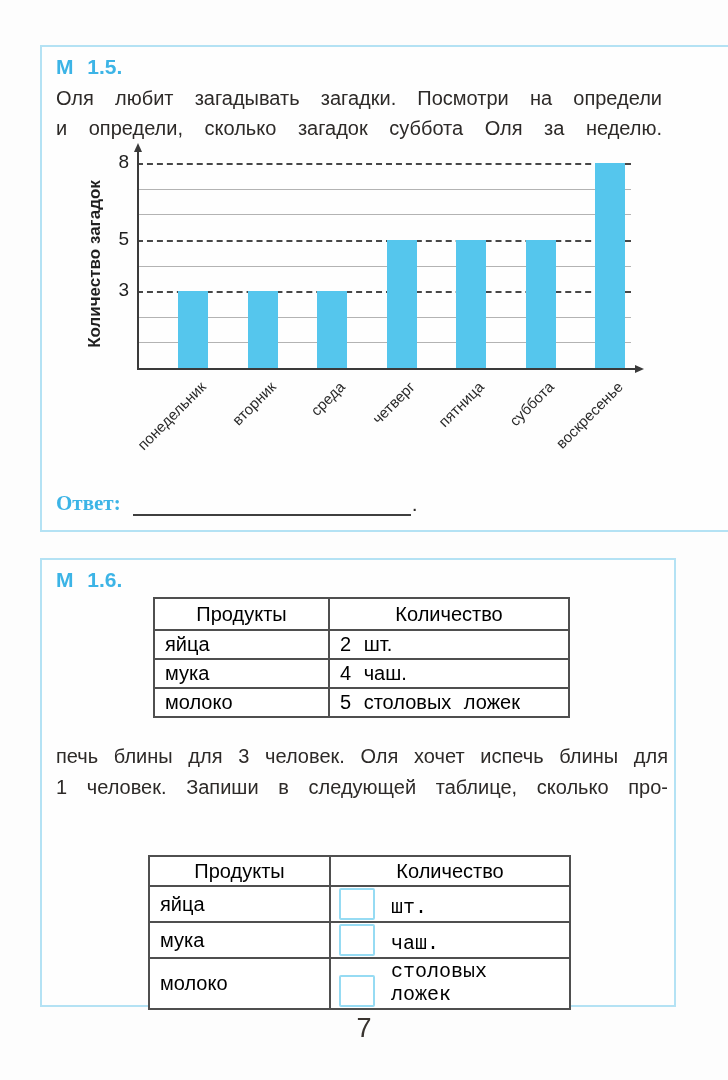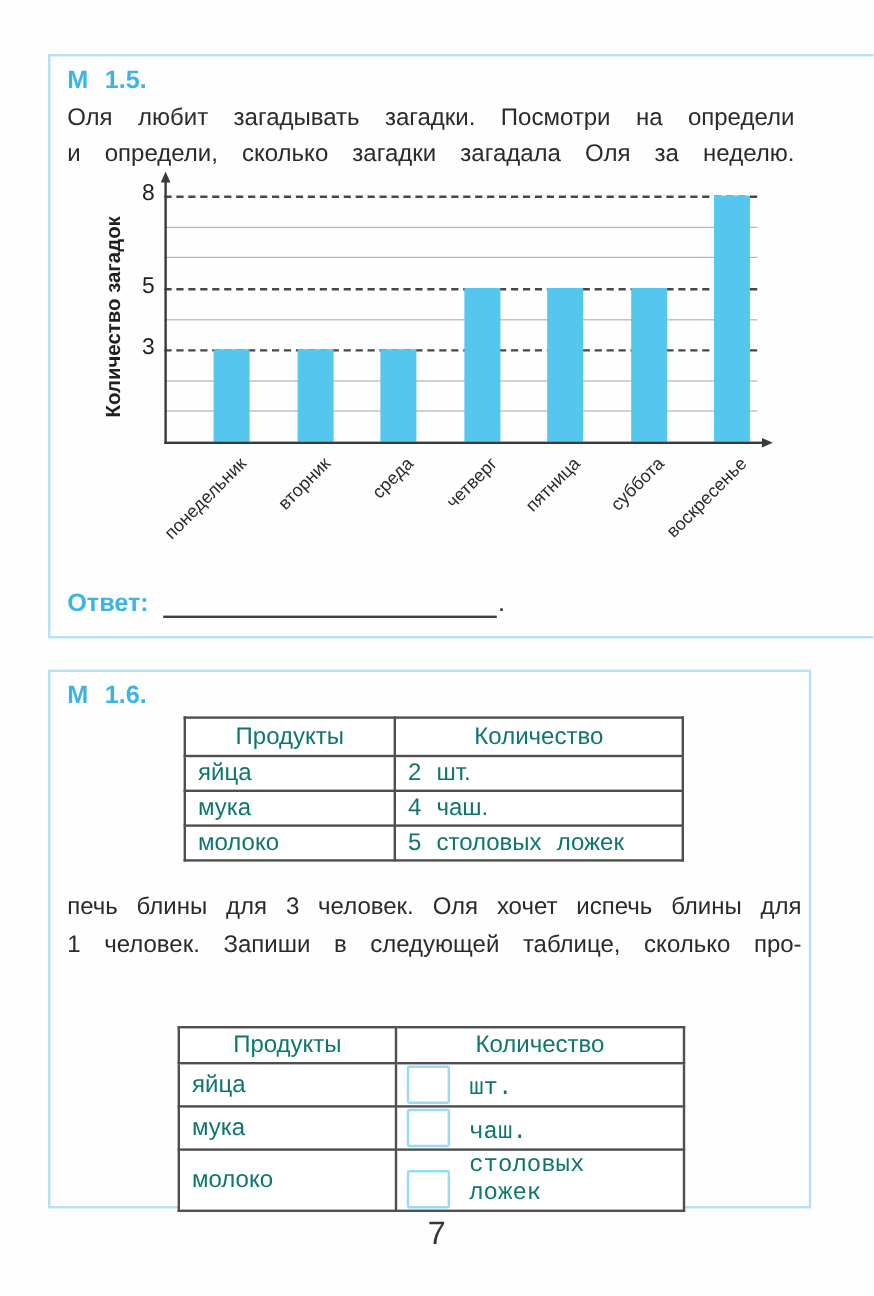--- a/index.html
+++ b/index.html
@@ -60,26 +60,26 @@
     transform:rotate(-90deg); white-space:nowrap;
   }
   .xlabel {
     position:absolute; left:225px; top:283px; width:240px;
     text-align:center; font-weight:bold; font-size:17px; color:#1f1f1f;
     word-spacing:6px;
   }
 
   
   .answer-row { position:absolute; left:14px; top:444px; display:flex; align-items:flex-end; }
-  .answer-label { color:#3cb4e6; font-weight:bold; font-size:21px; }
+  .answer-label { color:#3cb4e6; font-weight:bold; font-size:21px;font-family:Liberation Serif, serif; }
   .answer-line { width:278px; height:20px; border-bottom:2px solid #3f3f3f; margin-left:12px; }
   .answer-period { font-size:21px; margin-left:1px; }
 
   
-  table.wb { border-collapse:collapse; table-layout:fixed; font-size:20px; color:#0f766e; }
+  table.wb { border-collapse:collapse; table-layout:fixed; font-size:20px; color:#000000; }
   table.wb th, table.wb td { border:2px solid #4f4f4f; font-weight:normal; background:#fff; }
   table.wb th { text-align:center; }
   table.wb td { padding:2px 10px; word-spacing:7px; vertical-align:middle; }
   #table-filled { position:absolute; left:111px; top:37px; }
   #table-filled col.c1 { width:175px; } #table-filled col.c2 { width:240px; }
   #table-filled th { height:32px; }
   #table-filled td { height:29px; }
   #table-blank { position:absolute; left:106px; top:295px; }
   #table-blank col.c1 { width:181px; } #table-blank col.c2 { width:240px; }
   #table-blank th { height:30px; }
@@ -98,21 +98,21 @@
   }
 </style>
 </head>
 <body>
 
 <div class="task-box" id="box-m15">
   <div class="task-label">М 1.5.</div>
 
   <div class="task-text" id="m15-text">
     <div class="jline">Оля любит загадывать загадки. Посмотри на определи</div>
-    <div class="jline">и определи, сколько загадки загадала Оля за неделю.</div>
+    <div class="jline">и определи, сколько загадок суббота Оля за неделю.</div>
   </div>
 
   <div id="chart">
     <div class="ylabel">Количество загадок</div>
   <div class="grid solid" style="left: 95px; width: 494px; top: 195.4px;"></div>
       <div class="grid solid" style="left: 95px; width: 494px; top: 169.8px;"></div>
       <div class="grid dashed" style="left: 95px; width: 494px; top: 144.2px;"></div>
       <div class="grid solid" style="left: 95px; width: 494px; top: 118.6px;"></div>
       <div class="grid dashed" style="left: 95px; width: 494px; top: 93px;"></div>
       <div class="grid solid" style="left: 95px; width: 494px; top: 67.4px;"></div>

